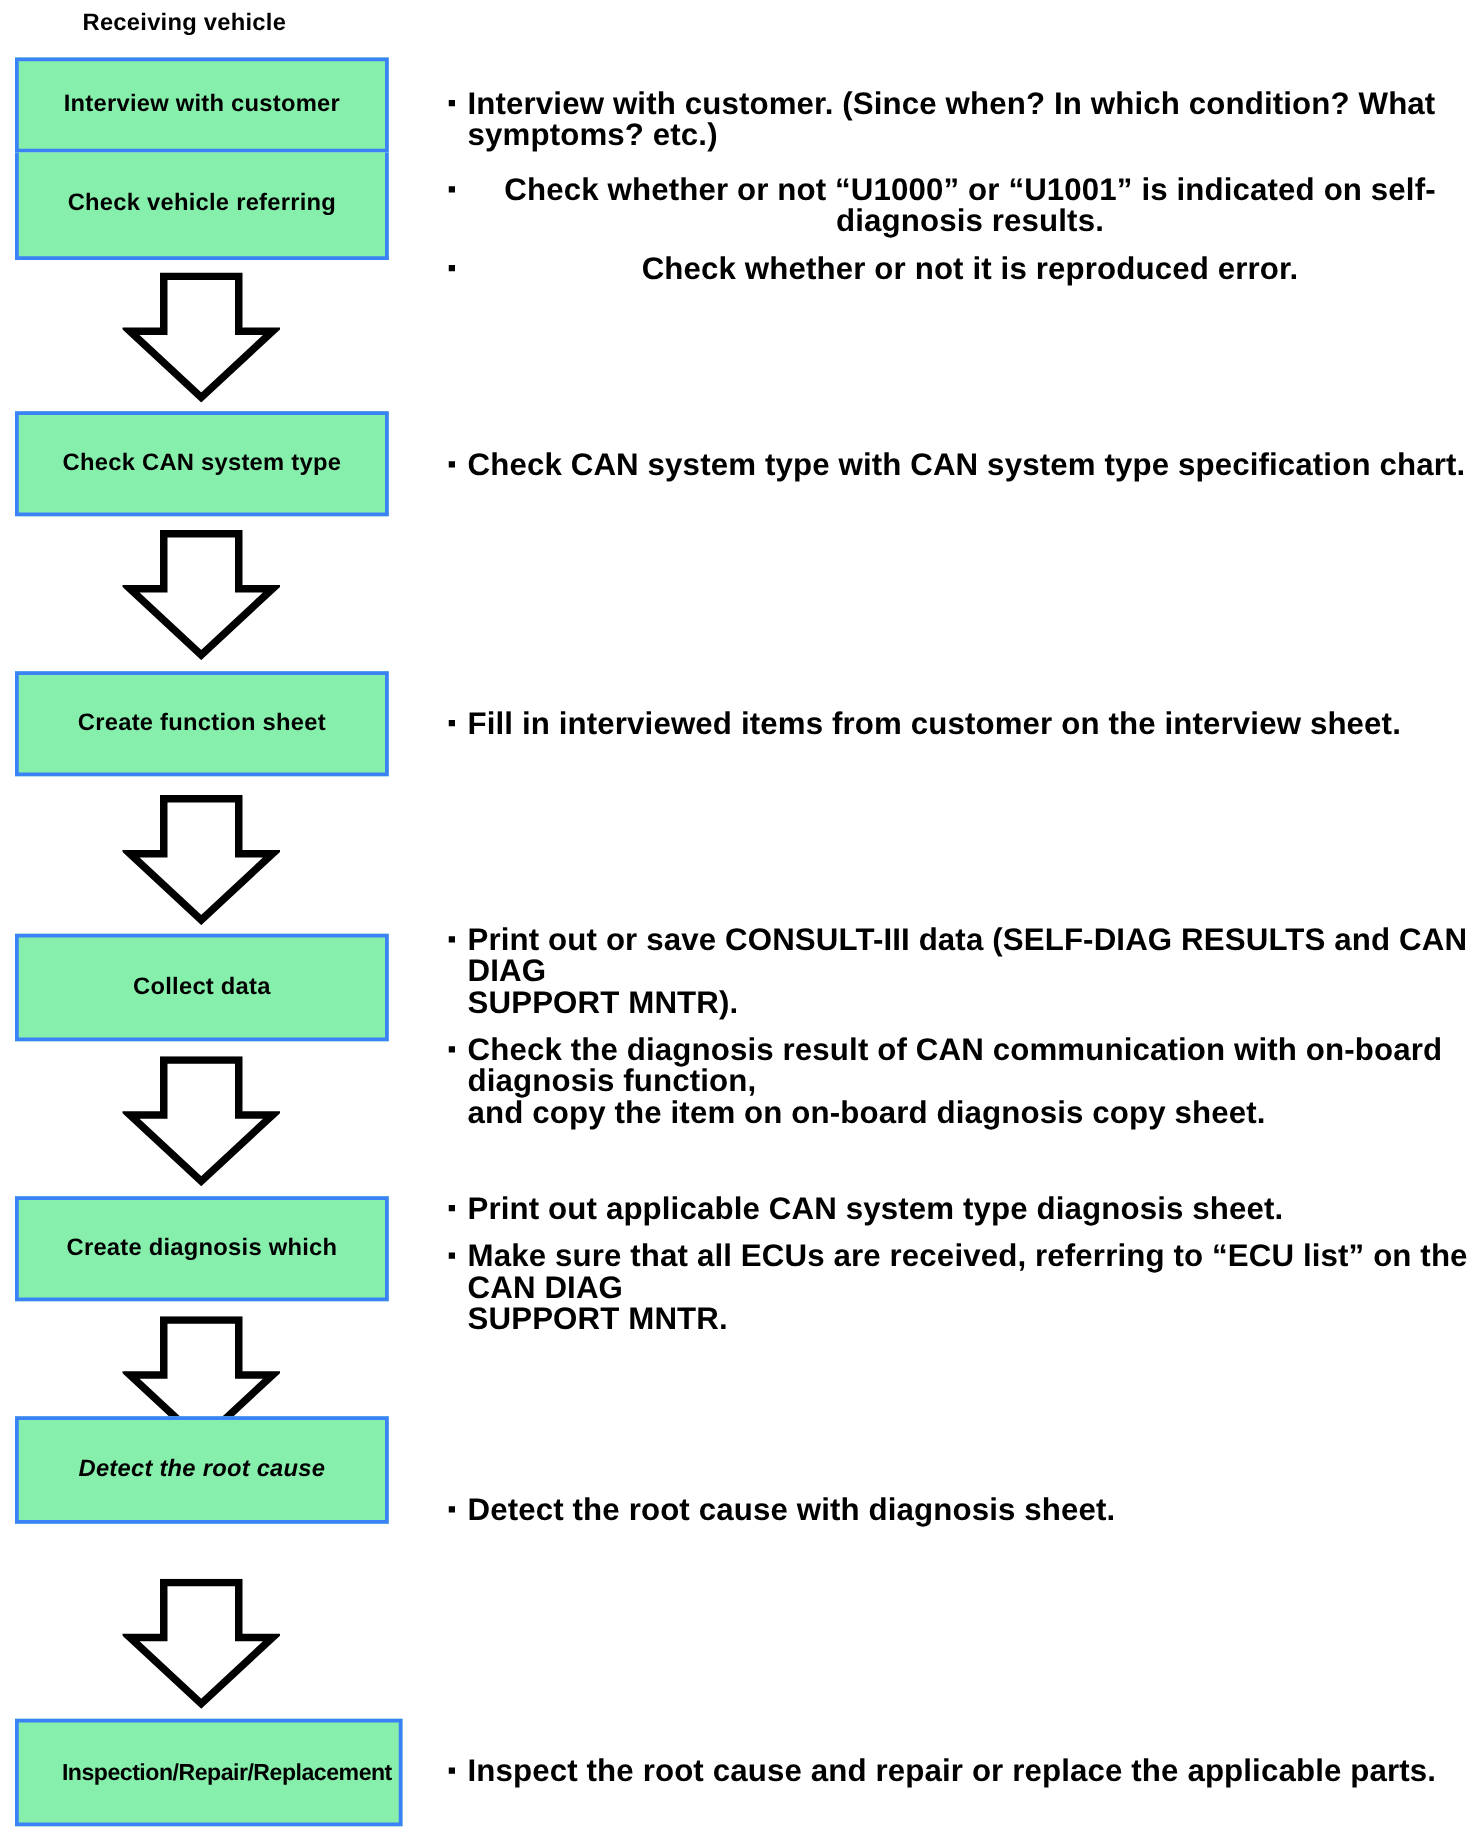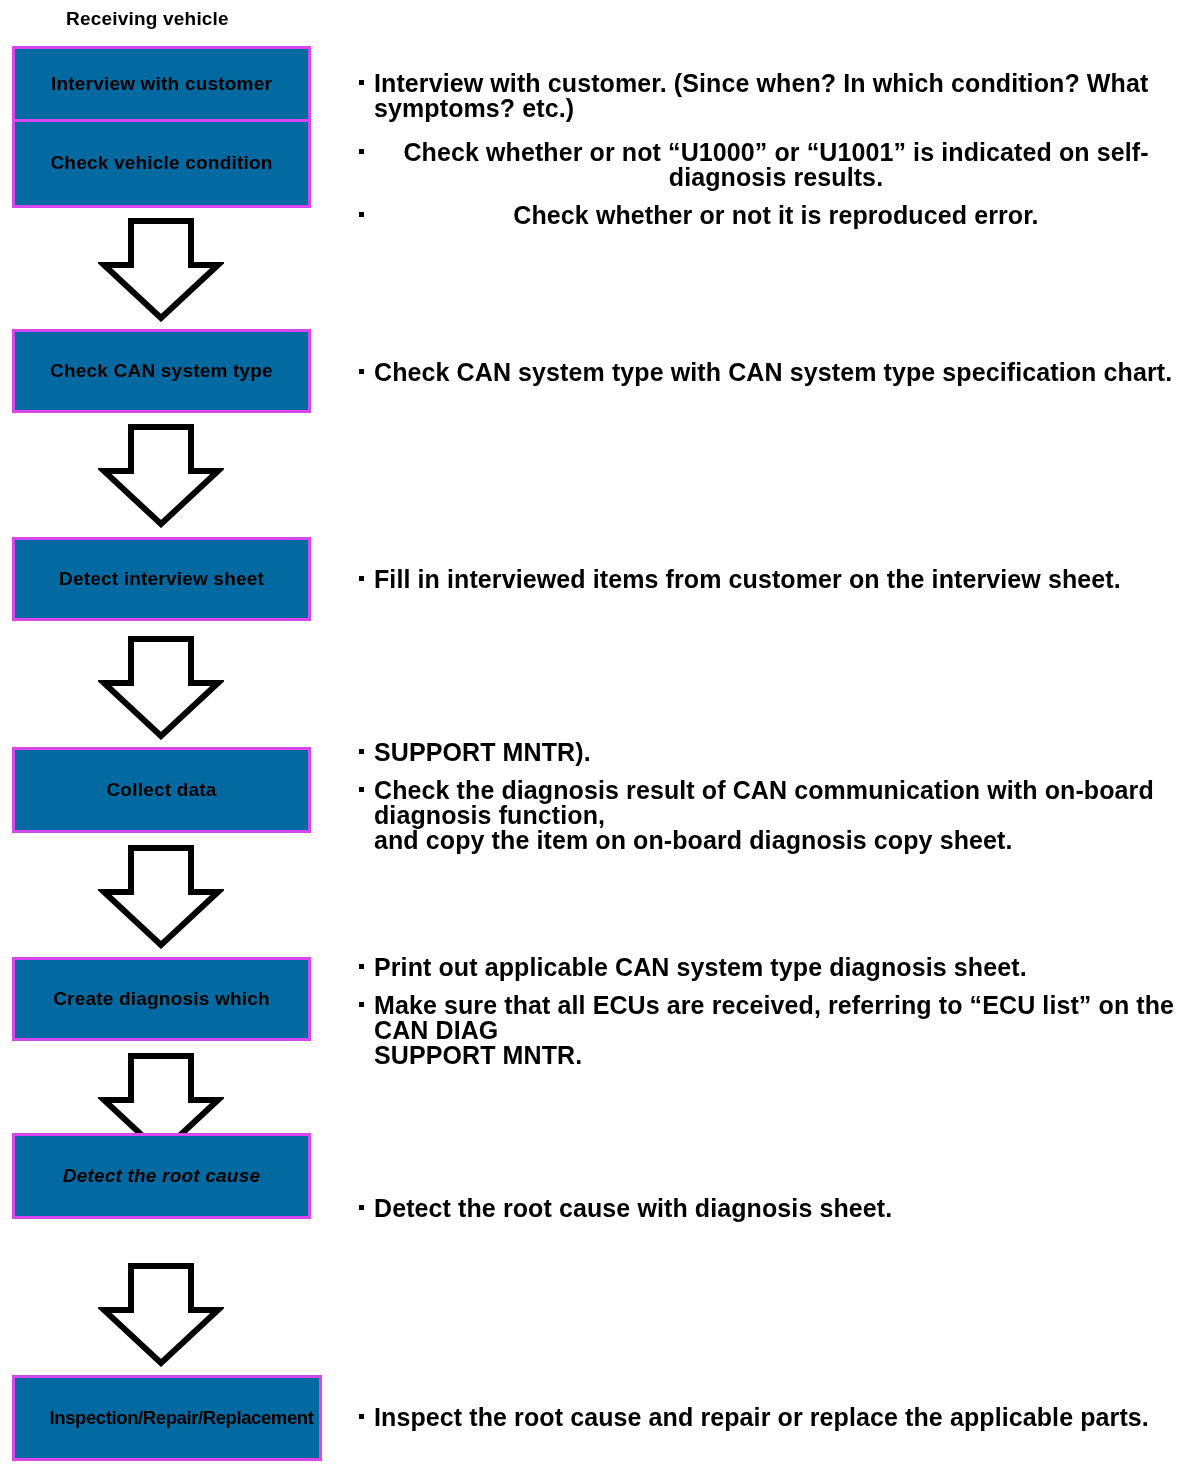--- a/index.html
+++ b/index.html
@@ -21,22 +21,22 @@
     left: 0;
     top: 0;
     width: 1076px;
     height: 1476px;
   }
 
   
   .proc-box {
     position: absolute;
     box-sizing: border-box;
-    border: 3px solid #d946ef;
-    background: #0369a1;
+    border: 3px solid #3b82f6;
+    background: #86efac;
     display: flex;
     align-items: center;
     justify-content: center;
   }
   .proc-box.stacked-top {
     border-bottom-width: 3px;
   }
   .proc-box.stacked-bottom {
     border-top-width: 0;
   }
@@ -107,41 +107,41 @@
 
 <div id="flow-canvas">
 
   <div class="caption" style="left:66px; top:8px;">Receiving vehicle</div>
 
   <div class="proc-box stacked-top" style="left:12px; top:46px; width:299px; height:76px;">
     <span class="proc-label">Interview with customer</span>
   </div>
 
   <div class="proc-box stacked-bottom" style="left:12px; top:122px; width:299px; height:86px;">
-    <span class="proc-label">Check vehicle condition</span>
+    <span class="proc-label">Check vehicle referring</span>
   </div>
 
   <div class="arrow" style="left:98px; top:218px;">
     <svg width="126" height="104" viewBox="0 0 126 104" aria-hidden="true">
       <polygon points="33,3 93,3 93,47 120,47 63,100 6,47 33,47" fill="#ffffff" stroke="#000000" stroke-width="6" stroke-linejoin="miter"></polygon>
     </svg>
   </div>
 
   <div class="proc-box" style="left:12px; top:329px; width:299px; height:84px;">
     <span class="proc-label">Check CAN system type</span>
   </div>
 
   <div class="arrow" style="left:98px; top:424px;">
     <svg width="126" height="104" viewBox="0 0 126 104" aria-hidden="true">
       <polygon points="33,3 93,3 93,47 120,47 63,100 6,47 33,47" fill="#ffffff" stroke="#000000" stroke-width="6" stroke-linejoin="miter"></polygon>
     </svg>
   </div>
 
   <div class="proc-box" style="left:12px; top:537px; width:299px; height:84px;">
-    <span class="proc-label">Detect interview sheet</span>
+    <span class="proc-label">Create function sheet</span>
   </div>
 
   <div class="arrow" style="left:98px; top:636px;">
     <svg width="126" height="104" viewBox="0 0 126 104" aria-hidden="true">
       <polygon points="33,3 93,3 93,47 120,47 63,100 6,47 33,47" fill="#ffffff" stroke="#000000" stroke-width="6" stroke-linejoin="miter"></polygon>
     </svg>
   </div>
 
   <div class="proc-box" style="left:12px; top:747px; width:299px; height:86px;">
     <span class="proc-label">Collect data</span>
@@ -205,20 +205,21 @@
   <div class="note-group" style="top:567px;">
     <div class="note">
       <span class="dot"></span>
       <span class="note-line">Fill in interviewed items from customer on the interview sheet.</span>
     </div>
   </div>
 
   <div class="note-group" style="top:740px;">
     <div class="note">
       <span class="dot"></span>
+      <span class="note-line">Print out or save CONSULT-III data (SELF-DIAG RESULTS and CAN DIAG</span>
       <span class="note-line">SUPPORT MNTR).</span>
     </div>
     <div class="note">
       <span class="dot"></span>
       <span class="note-line">Check the diagnosis result of CAN communication with on-board diagnosis function,</span>
       <span class="note-line">and copy the item on on-board diagnosis copy sheet.</span>
     </div>
   </div>
 
   <div class="note-group" style="top:955px;">

